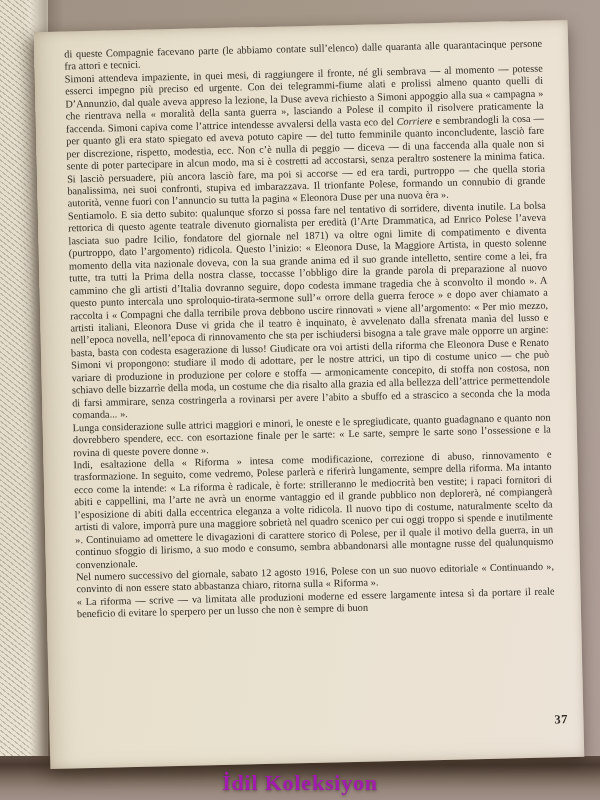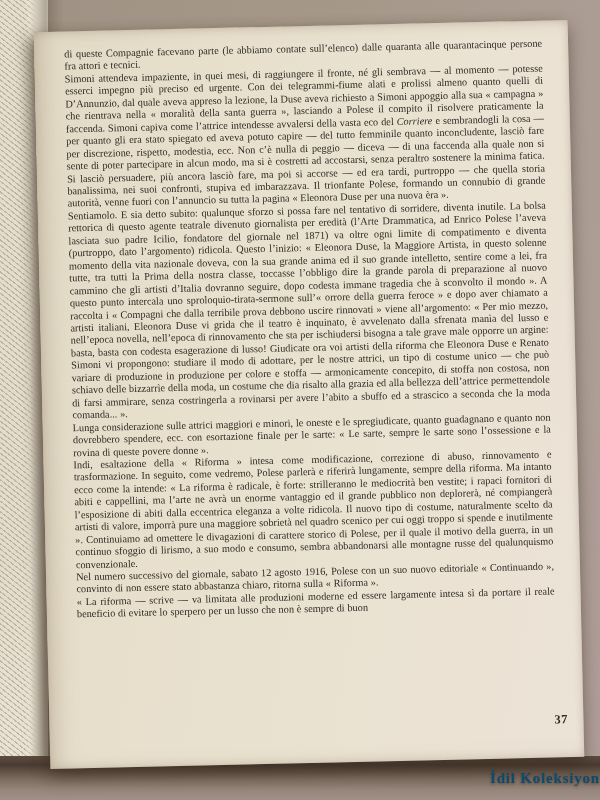--- a/index.html
+++ b/index.html
@@ -51,23 +51,23 @@
   .page-text p { margin:0; }
   .page-text .ital { font-style:italic; }
   .page-number {
     position:absolute; left:505px; top:692px;
     font-size:12.5px; font-weight:bold; color:#2e2a24; letter-spacing:0.5px;
   }
 
   
   .watermark {
     position:absolute; left:0; right:0; top:770px; z-index:4;
-    text-align:right;
+    text-align:center;
     font-family:"Liberation Serif", serif; font-weight:bold;
-    font-size:15px; letter-spacing:0.8px; color:#0c4a6e;
+    font-size:22px; letter-spacing:0.8px; color:#a21caf;
     text-shadow:0 1px 3px rgba(55,42,32,0.6);
   }
 </style>
 </head>
 <body>
 
 <div class="scene">
 
   <div class="spine-pages"></div>
   <div class="gutter-shadow"></div>

